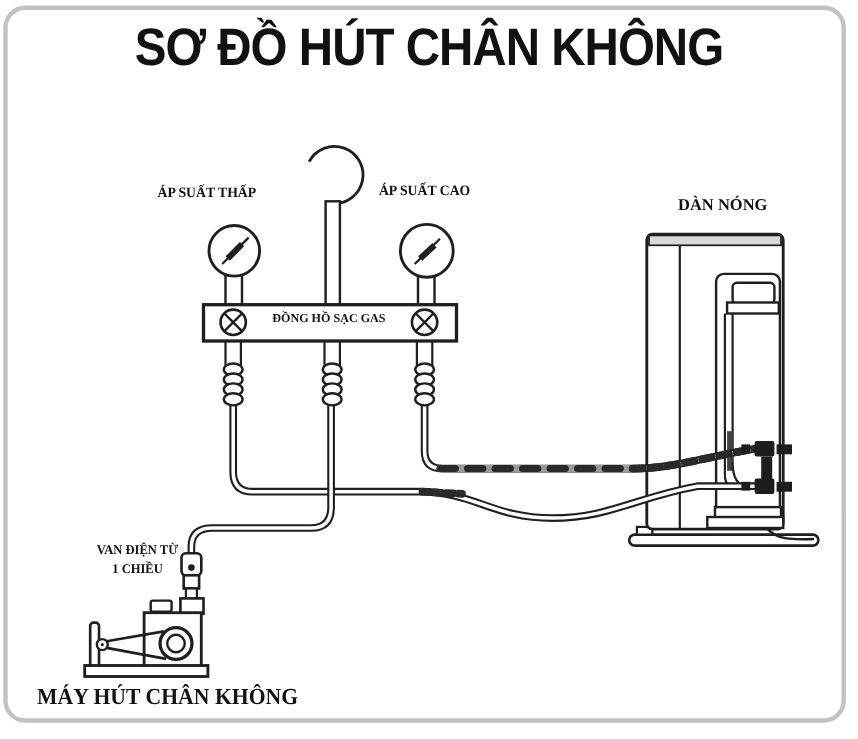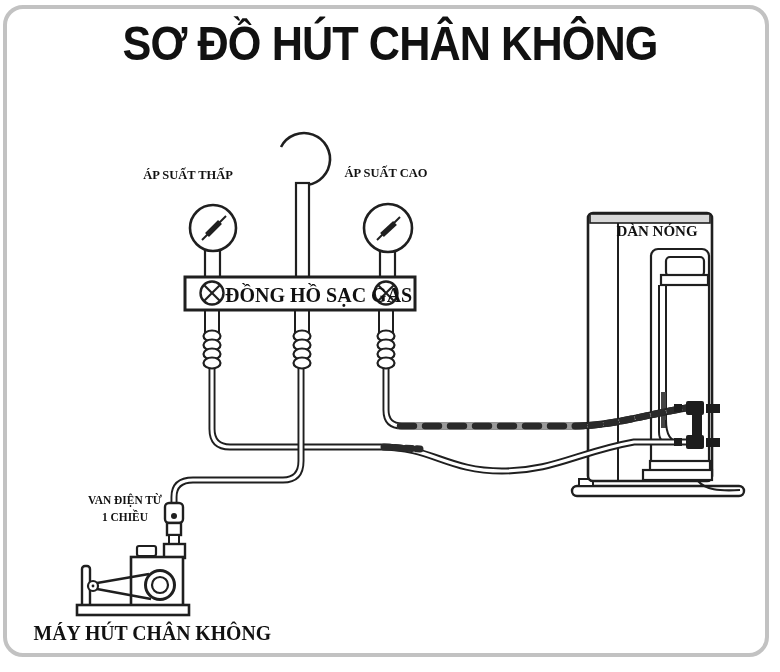--- a/index.html
+++ b/index.html
@@ -20,22 +20,22 @@
   }
   .title{
     left:0;top:16px;width:780px;
     font-family:"Liberation Sans", sans-serif;
     font-size:48px;letter-spacing:-1px;
     transform:scaleX(0.90);
   }
   .small{font-size:13px;transform:scaleX(0.96);}
   .lp{left:118px;top:167px;width:140px;}
   .hp{left:316px;top:165px;width:140px;}
-  .manifold-lbl{left:225px;top:284px;width:148px;font-size:20px;}
-  .condenser-lbl{left:597px;top:179px;width:120px;font-size:15px;margin-top:44px;}
+  .manifold-lbl{left:225px;top:284px;width:148px;font-size:11px;}
+  .condenser-lbl{left:597px;top:179px;width:120px;font-size:15px;}
   .valve-lbl1{left:75px;top:493px;width:100px;font-size:12px;transform:scaleX(0.95);}
   .valve-lbl2{left:75px;top:510px;width:100px;font-size:12px;transform:scaleX(0.95);}
   .pump-lbl{left:27px;top:621px;width:220px;font-size:21px;transform:scaleX(0.94);}
 </style>
 </head>
 <body>
 
 <div class="card"></div>
 
 <svg class="art" width="780" height="672" viewBox="0 0 780 672">

